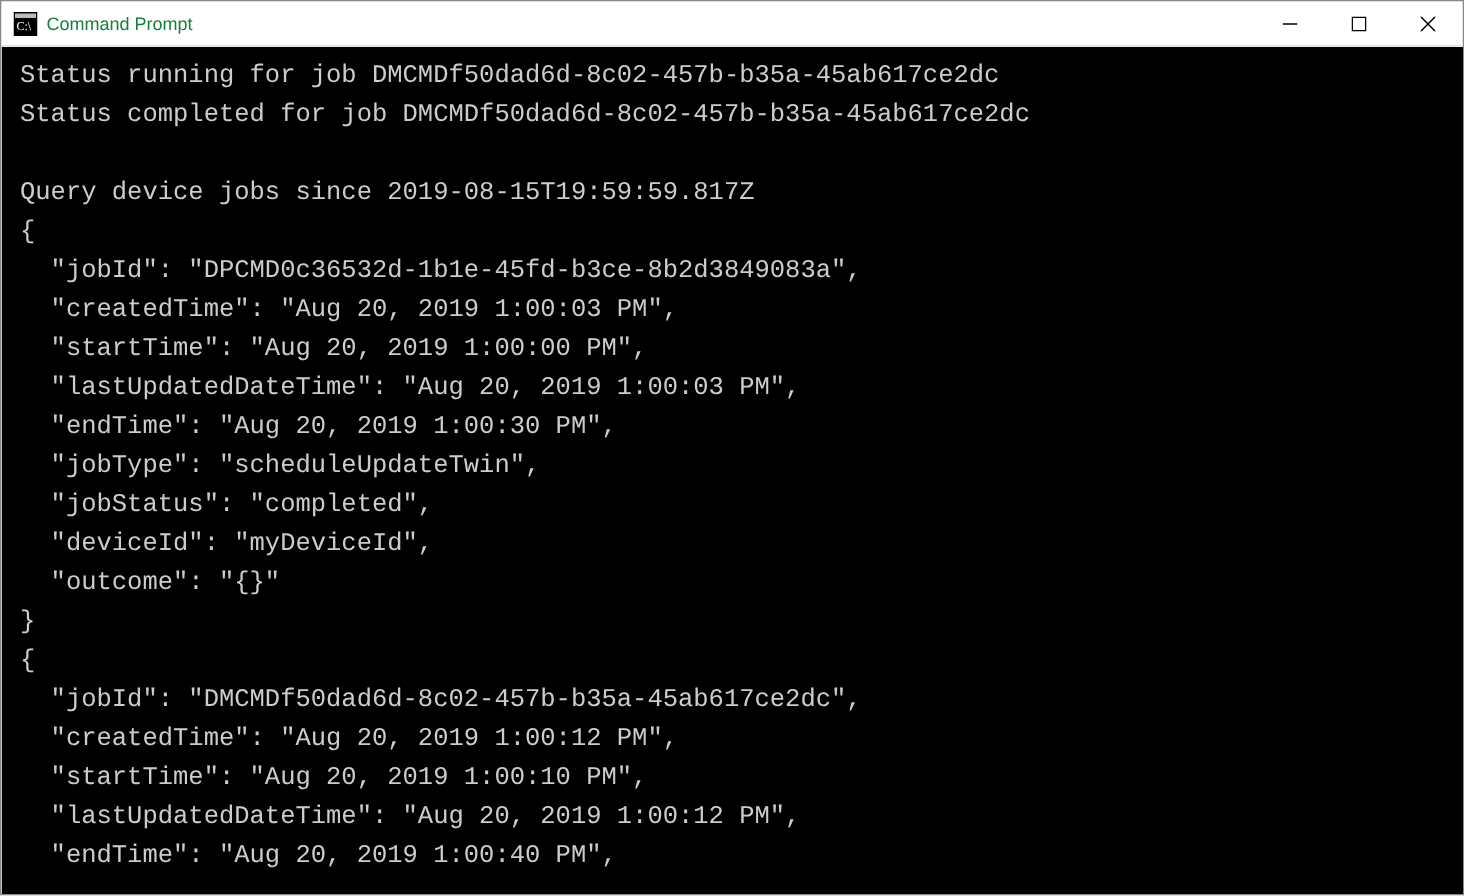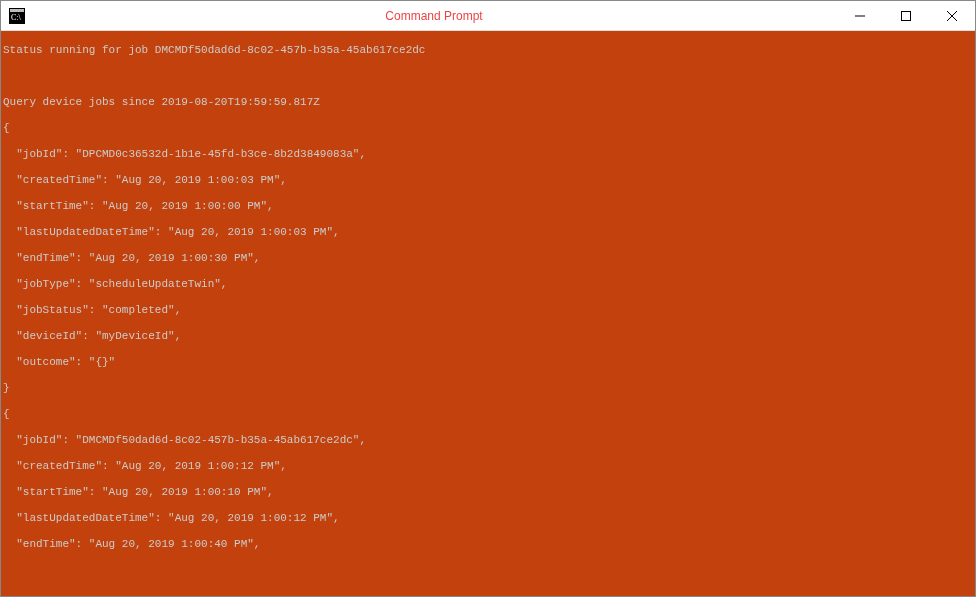--- a/index.html
+++ b/index.html
@@ -33,45 +33,44 @@
       width: 16px;
       height: 16px;
       margin-left: 8px;
       margin-right: 6px;
       display: inline-flex;
       align-items: center;
       justify-content: center;
     }
     .titlebar-title {
       font-size: 12px;
-      color: #ef4444;
+      color: #15803d;
       flex: 1;
-      text-align: center;
     }
     .titlebar-controls {
       display: flex;
       height: 100%;
     }
     .titlebar-btn {
       width: 46px;
       height: 100%;
       display: flex;
       align-items: center;
       justify-content: center;
       cursor: pointer;
       font-family: 'Segoe UI', sans-serif;
     }
     .terminal {
       flex: 1;
-      background: #c2410c;
+      background: #000000;
       color: #cccccc;
       font-family: Consolas, 'Courier New', monospace;
-      font-size: 11px;
+      font-size: 17px;
       line-height: 13px;
-      padding: 0px 2px;
+      padding: 0px 12px;
       overflow-y: auto;
       white-space: pre;
       position: relative;
     }
     .terminal::-webkit-scrollbar {
       width: 16px;
     }
     .terminal::-webkit-scrollbar-track {
       background: #1a1a1a;
     }
@@ -113,22 +112,23 @@
         <svg width="10" height="10" viewBox="0 0 10 10">
             <line x1="0" y1="0" x2="10" y2="10" stroke="#000" stroke-width="1"></line>
             <line x1="10" y1="0" x2="0" y2="10" stroke="#000" stroke-width="1"></line>
           </svg>
       </div>
     </div>
   </div>
 
   <div class="terminal">
 <span class="line">Status running for job DMCMDf50dad6d-8c02-457b-b35a-45ab617ce2dc</span>
+<span class="line">Status completed for job DMCMDf50dad6d-8c02-457b-b35a-45ab617ce2dc</span>
 <span class="line"> </span>
-<span class="line">Query device jobs since 2019-08-20T19:59:59.817Z</span>
+<span class="line">Query device jobs since 2019-08-15T19:59:59.817Z</span>
 <span class="line">{</span>
 <span class="line">  "jobId": "DPCMD0c36532d-1b1e-45fd-b3ce-8b2d3849083a",</span>
 <span class="line">  "createdTime": "Aug 20, 2019 1:00:03 PM",</span>
 <span class="line">  "startTime": "Aug 20, 2019 1:00:00 PM",</span>
 <span class="line">  "lastUpdatedDateTime": "Aug 20, 2019 1:00:03 PM",</span>
 <span class="line">  "endTime": "Aug 20, 2019 1:00:30 PM",</span>
 <span class="line">  "jobType": "scheduleUpdateTwin",</span>
 <span class="line">  "jobStatus": "completed",</span>
 <span class="line">  "deviceId": "myDeviceId",</span>
 <span class="line">  "outcome": "{}"</span>

